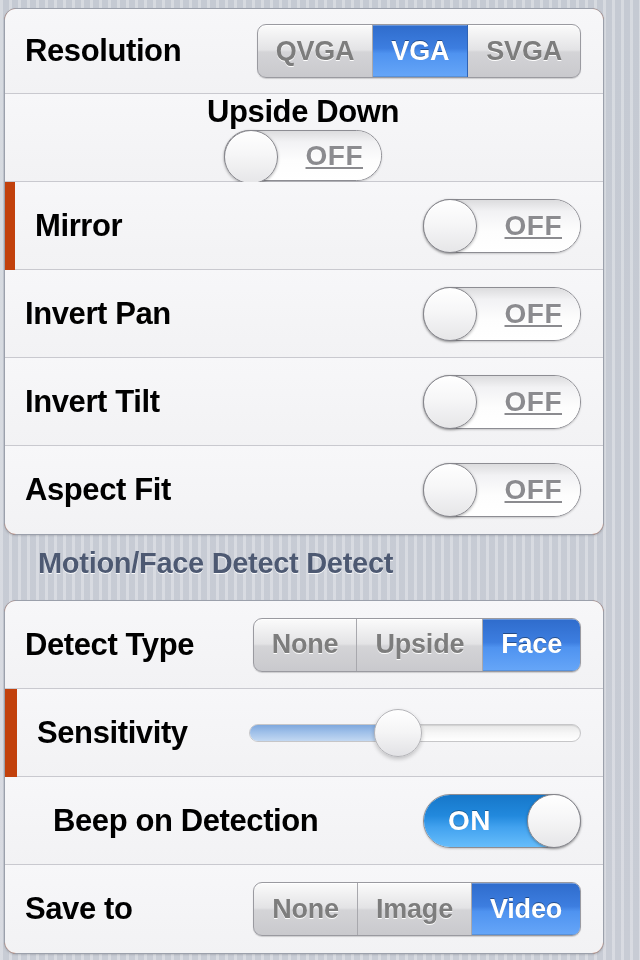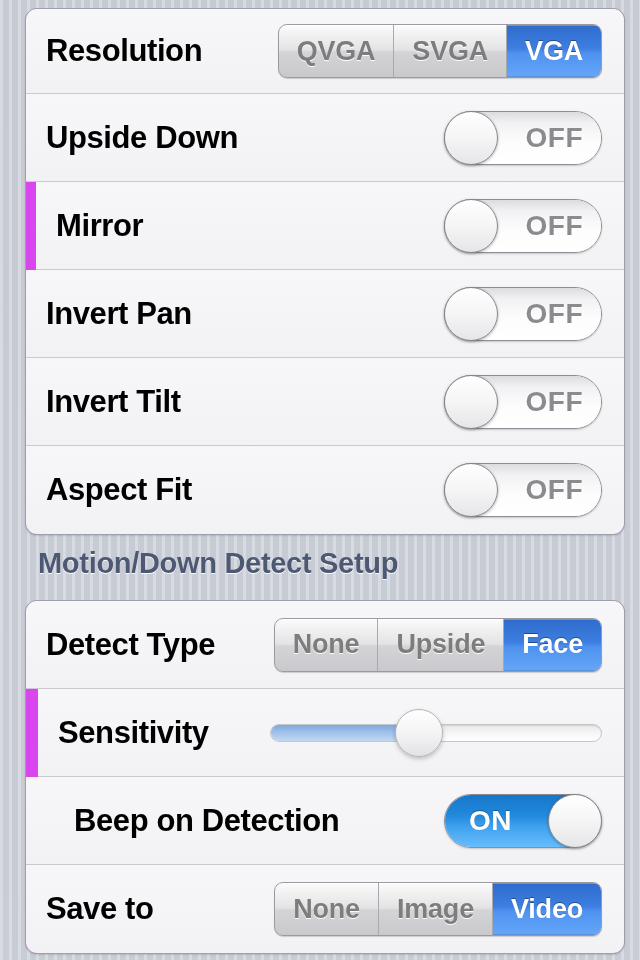--- a/index.html
+++ b/index.html
@@ -24,24 +24,24 @@
 
   .screen {
     position: relative;
     width: 640px;
     height: 960px;
   }
 
   
   .group {
     position: absolute;
-    left: 25px;
+    left: 4px;
     width: 600px;
     box-sizing: border-box;
-    background: #d946ef;
+    background: #c2410c;
     border: 1px solid #9ba0ab;
     border-radius: 12px;
     box-shadow: 0 1px 0 rgba(255,255,255,0.85) inset,
                 0 1px 2px rgba(0,0,0,0.13);
     overflow: hidden;
   }
 
   .row {
     position: relative;
     display: flex;
@@ -141,20 +141,21 @@
     display: flex;
     align-items: center;
     font-size: 28px;
     font-weight: bold;
     letter-spacing: 0.5px;
   }
   .switch.off .state-text {
     right: 18px;
     color: #8b8b8f;
     text-shadow: 0 1px 0 rgba(255,255,255,0.95);
+    text-decoration: underline;
   }
   .switch.on .state-text {
     left: 24px;
     color: #ffffff;
     text-shadow: 0 -1px 0 rgba(0,0,0,0.32);
   }
   .switch .knob {
     position: absolute;
     top: -1px;
     width: 54px;
@@ -217,26 +218,26 @@
 <body>
 
 <div class="screen">
 
   <div class="group" id="group-1" style="top:8px;">
 
     <div class="row" style="height:85px;">
       <span class="row-label">Resolution</span>
       <div class="segmented">
         <div class="seg">QVGA</div>
+        <div class="seg selected">VGA</div>
         <div class="seg">SVGA</div>
-        <div class="seg selected">VGA</div>
-      </div>
-    </div>
-
-    <div class="row" style="height:88px;">
+      </div>
+    </div>
+
+    <div class="row" style="height:88px;flex-direction:column;">
       <span class="row-label">Upside Down</span>
       <div class="switch off">
         <div class="track"></div>
         <span class="state-text">OFF</span>
         <div class="knob"></div>
       </div>
     </div>
 
     <div class="row" style="height:88px;margin-left:10px;">
       <span class="row-label">Mirror</span>
@@ -268,21 +269,21 @@
     <div class="row" style="height:88px;">
       <span class="row-label">Aspect Fit</span>
       <div class="switch off">
         <div class="track"></div>
         <span class="state-text">OFF</span>
         <div class="knob"></div>
       </div>
     </div>
   </div>
 
-  <div class="section-header" style="top:547px;">Motion/Down Detect Setup</div>
+  <div class="section-header" style="top:547px;">Motion/Face Detect Detect</div>
 
   <div class="group" id="group-2" style="top:600px;">
 
     <div class="row" style="height:88px;">
       <span class="row-label">Detect Type</span>
       <div class="segmented">
         <div class="seg">None</div>
         <div class="seg">Upside</div>
         <div class="seg selected">Face</div>
       </div>

